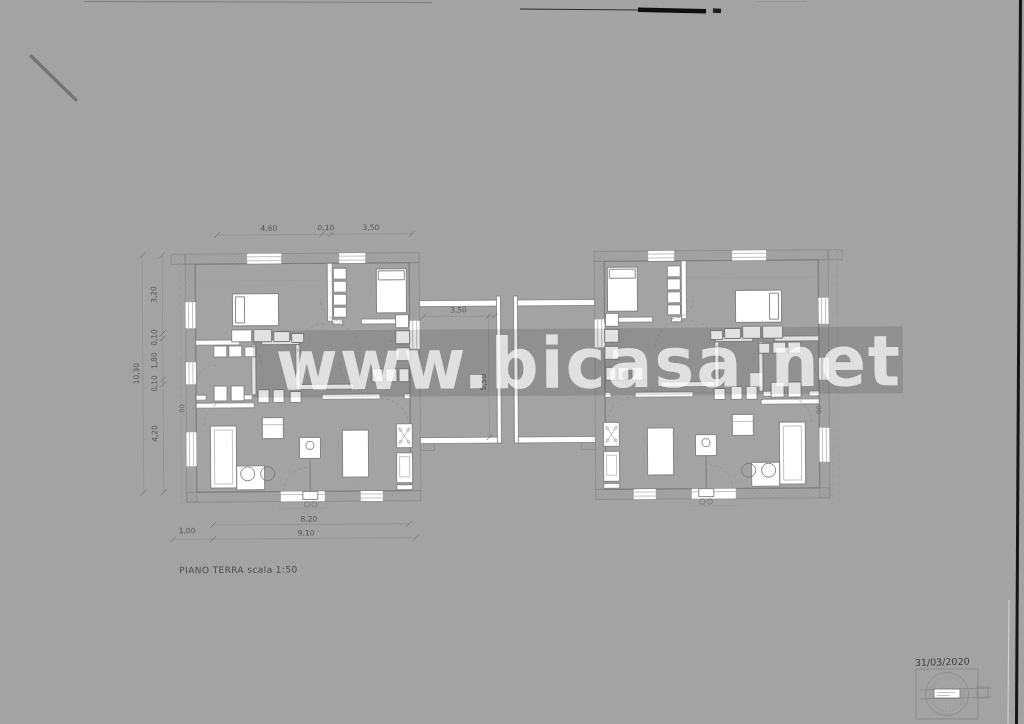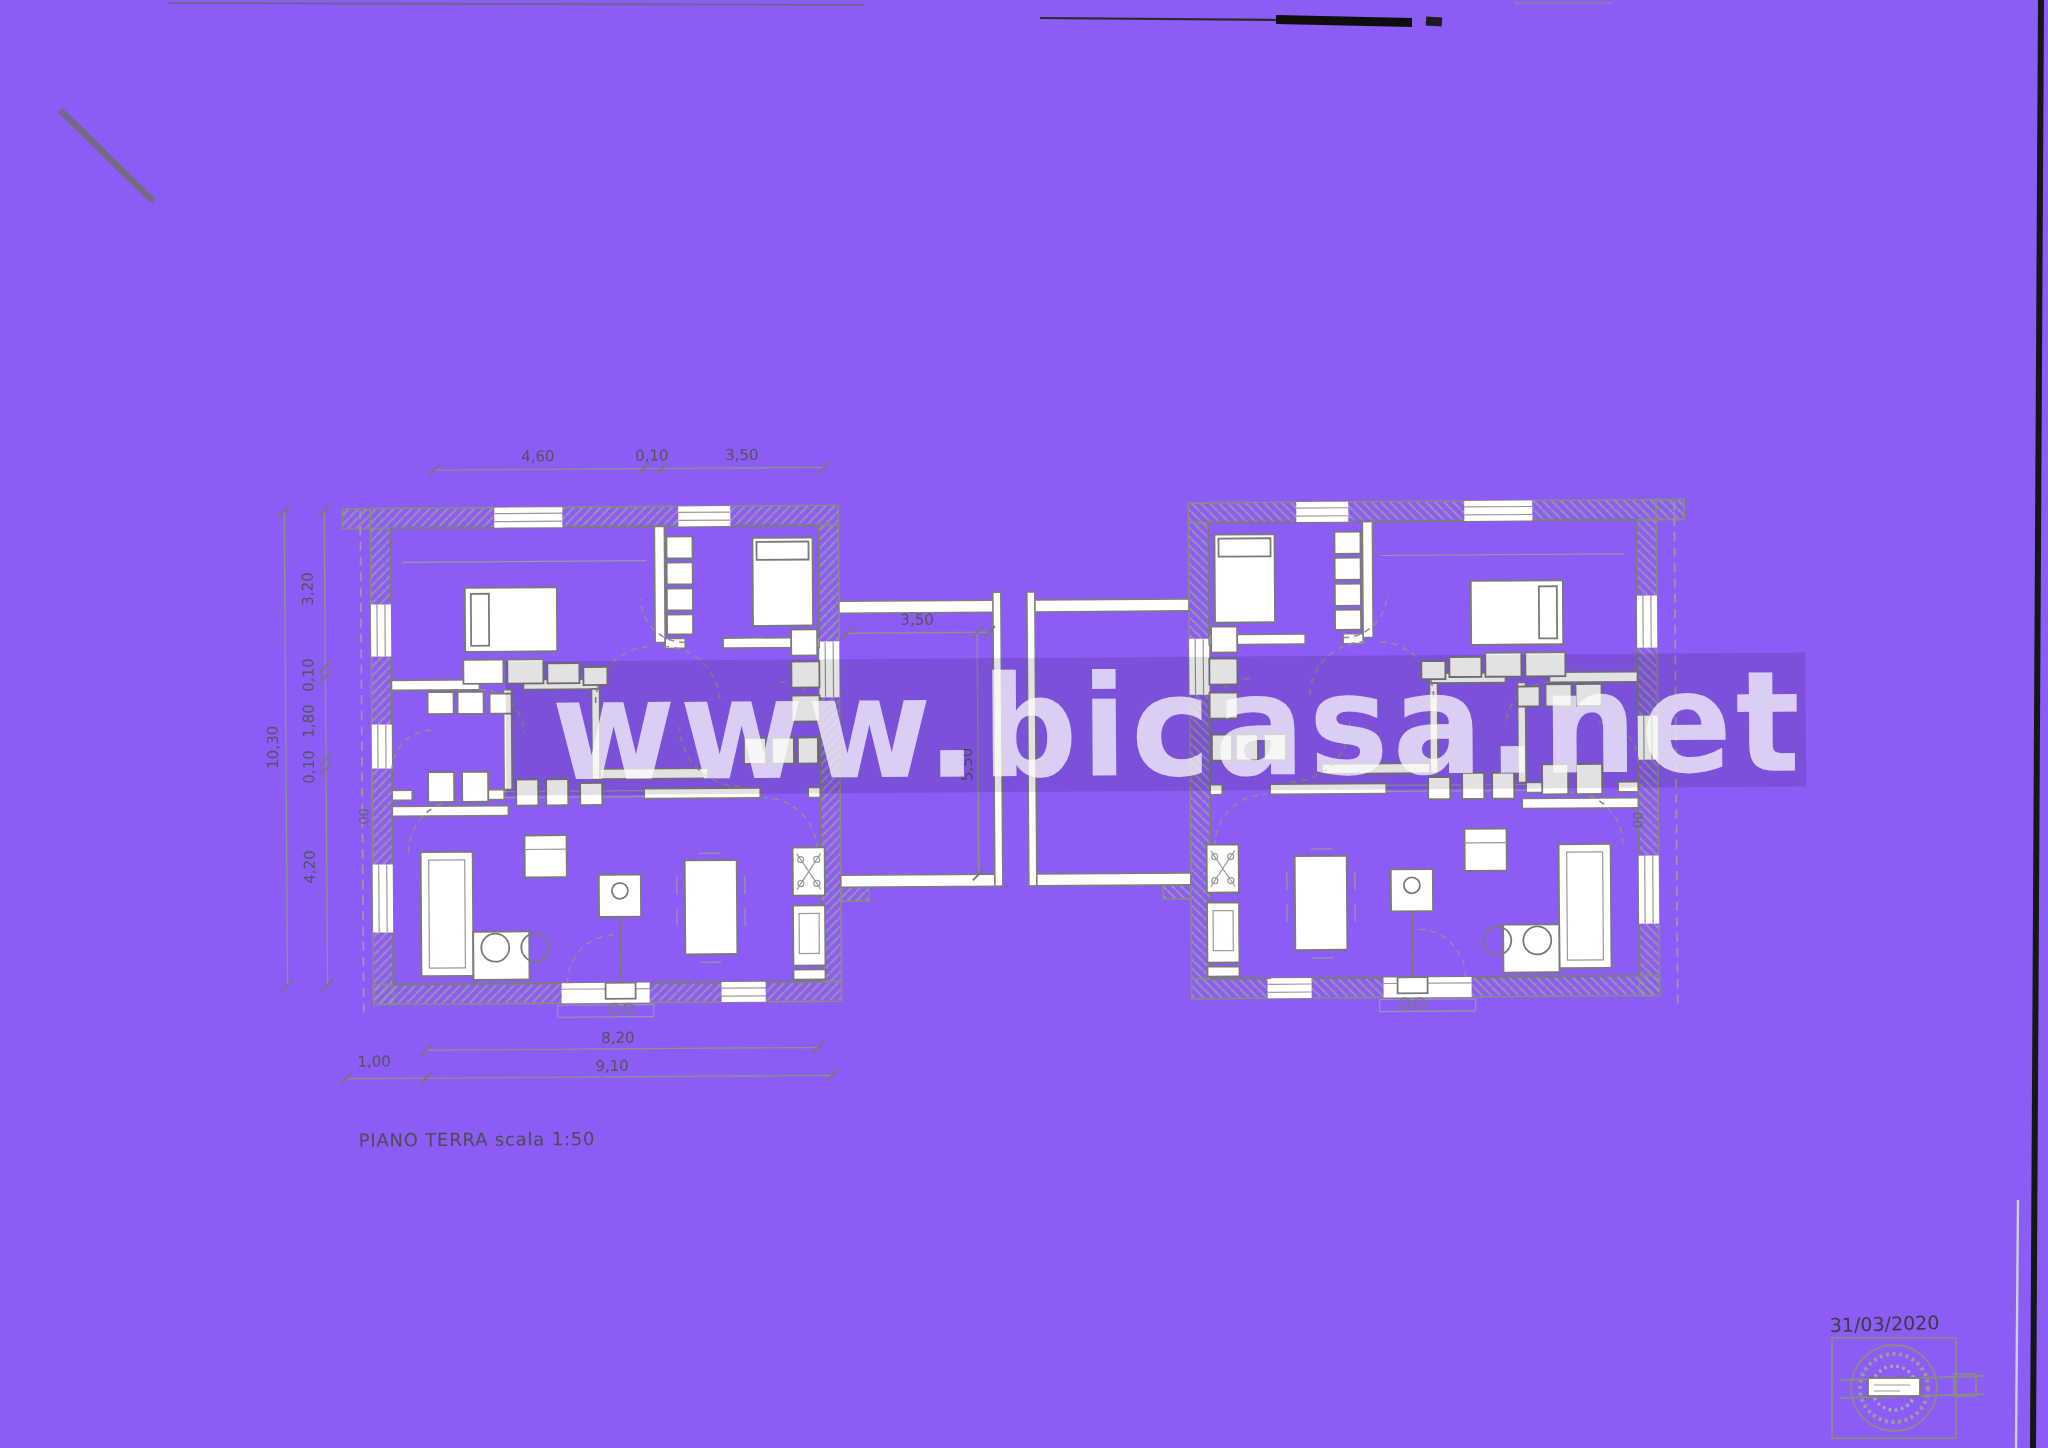--- a/index.html
+++ b/index.html
@@ -1,16 +1,16 @@
 <!DOCTYPE html>
 <html><head>
 <meta charset="utf-8">
 <style>
   html,body{margin:0;padding:0;background:#ffffff;}
-  .page{position:relative;width:1024px;height:724px;background:#8b5cf6;overflow:hidden;
+  .page{position:relative;width:1024px;height:724px;background:#a3a3a3;overflow:hidden;
         font-family:"DejaVu Sans",sans-serif;}
   svg{position:absolute;left:0;top:0;}
   
   .wall{fill:url(#hatch);stroke:#8a8a8a;stroke-width:0.8;}
   .w2{fill:#ffffff;stroke:#7e7e7e;stroke-width:0.8;}
   .t{fill:none;stroke:#7a7a7a;stroke-width:0.9;}
   .t2{fill:none;stroke:#9a9a9a;stroke-width:0.6;}
   .f{fill:#ffffff;stroke:#7a7a7a;stroke-width:0.9;}
   .dash{fill:none;stroke:#8f8f8f;stroke-width:0.8;stroke-dasharray:3 2.6;}
   .pdash{fill:none;stroke:#9a9a9a;stroke-width:0.9;stroke-dasharray:4.5 3.2;}

